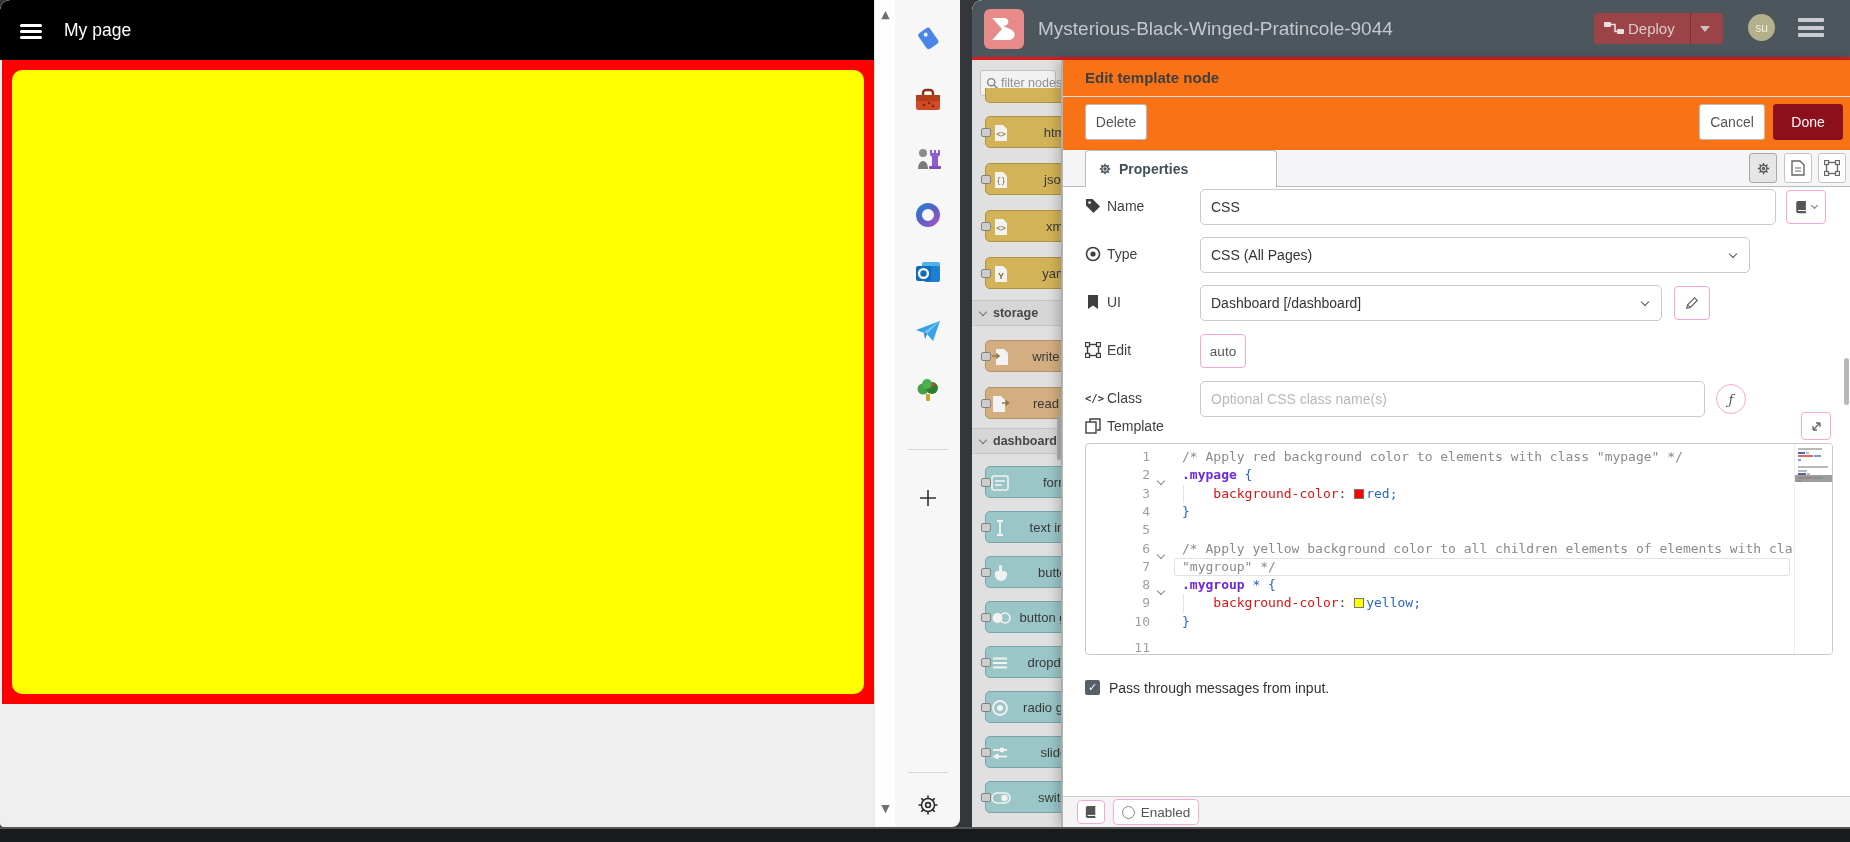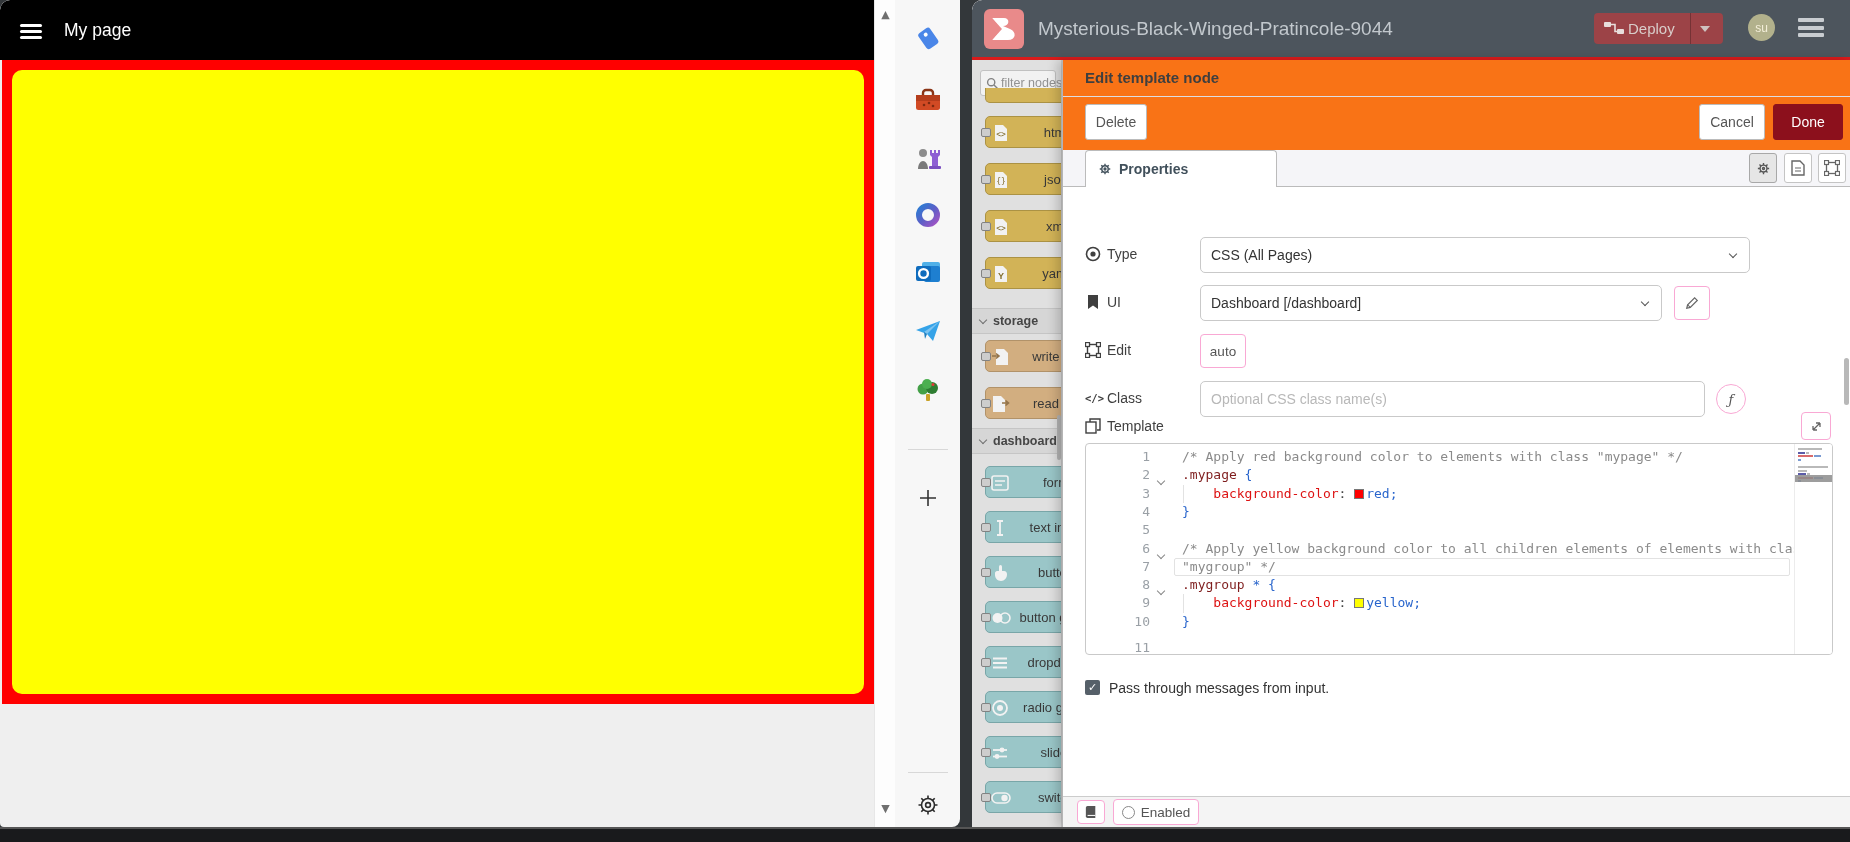--- a/index.html
+++ b/index.html
@@ -77,21 +77,21 @@
   .finput.ph { color:#b8b8b8; }
   .fselect .chev { position:absolute; right:13px; top:13px; border-color:#555; }
   .sq-btn { position:absolute; top:1px; height:34px; background:#fff; border:1px solid #f9a8d4; border-radius:4px; display:flex; align-items:center; justify-content:center; gap:4px; color:#555; }
 
   
   #code-editor { left:22px; top:256px; width:748px; height:212px; border:1px solid #c9c9c9; border-radius:4px; background:#fff; overflow:hidden; font-family:"DejaVu Sans Mono","Liberation Mono",monospace; font-size:13px; }
   .cline { position:absolute; left:0; width:748px; height:18.3px; }
   .lnum { position:absolute; left:0; top:1px; width:64px; text-align:right; color:#9aa0a6; }
   .fold { position:absolute; left:72px; top:6px; }
   .ctext { position:absolute; left:96px; top:1px; white-space:pre;text-align:right; }
-  .tok-c { color:#8a8a8a; } .tok-s { color:#7f1d1d; } .tok-b { color:#2965cc; } .tok-p { color:#dd1212; } .tok-n { color:#444; }
+  .tok-c { color:#8a8a8a; } .tok-s { color:#6d28d9;font-weight:bold; } .tok-b { color:#2965cc; } .tok-p { color:#dd1212; } .tok-n { color:#444; }
   .swatch { display:inline-block; width:10px; height:10px; border:1px solid #777; margin:0 2px -1px 0; }
   .guide { position:absolute; left:97px; top:0; width:1px; height:18.3px; background:#e2e2e2; }
   .hl7 { position:absolute; left:88px; top:0; width:616px; height:18px; border:1px solid #e2e2e2; border-radius:2px; }
   #minimap { position:absolute; left:708px; top:0; width:38px; height:210px; border-left:1px solid #ececec; background:#fff; }
   .mrow { position:absolute; left:3px; height:2px; display:flex; gap:1px; }
   .mseg { height:2px; }
   #mm-thumb { position:absolute; left:0; top:31px; width:38px; height:7px; background:#8c8c8c; opacity:.85; }
 
   #chk-row { left:22px; top:492px; width:500px; height:20px; }
   #chk-box { position:absolute; left:0; top:1px; width:15px; height:15px; background:#566069; border-radius:2px; color:#fff; font-size:11px; text-align:center; line-height:15px; }
@@ -285,21 +285,21 @@
         <div class="pal-node" style="top: 197px; background: rgb(222, 189, 92); border-color: rgb(181, 154, 72);">
           <div class="lbl">yaml</div>
           <div class="nicon">
             <svg width="19" height="18" viewBox="0 0 19 18">
               <path d="M4 1h8l4 4v12H4z" fill="#fff"></path>
               <text x="10" y="13.5" font-size="9" font-weight="bold" font-family="Liberation Sans,sans-serif" fill="#8a7430" text-anchor="middle">Y</text>
             </svg>
           </div>
           <div class="port"></div>
         </div>
-        <div class="pal-cat" style="top: 248px;">
+        <div class="pal-cat" style="top: 240px;">
           <span class="chev"></span>
           <span class="ct">storage</span>
         </div>
         <div class="pal-node" style="top: 280px; background: rgb(222, 184, 135); border-color: rgb(187, 154, 111);">
           <div class="lbl">write file</div>
           <div class="nicon">
             <svg width="19" height="18" viewBox="0 0 19 18">
               <path d="M5 1h8l4 4v12H5z" fill="#fff"></path>
               <path d="M1 8h6M5 5.5L8 8l-3 2.5" stroke="#9c7b4f" stroke-width="1.6" fill="none"></path>
             </svg>
@@ -441,20 +441,35 @@
             <rect x="0.5" y="0.5" width="4" height="4" fill="#fff" stroke="#666" stroke-width="1.2"></rect>
             <rect x="11.5" y="0.5" width="4" height="4" fill="#fff" stroke="#666" stroke-width="1.2"></rect>
             <rect x="0.5" y="11.5" width="4" height="4" fill="#fff" stroke="#666" stroke-width="1.2"></rect>
             <rect x="11.5" y="11.5" width="4" height="4" fill="#fff" stroke="#666" stroke-width="1.2"></rect>
           </svg>
       </div>
     </div>
 
     <div id="tray-body" class="abs">
 
+      <div class="frow" style="top:2px">
+        <svg class="ficon" viewBox="0 0 16 16">
+            <path d="M1 1h6.5L15 8.5 8.5 15 1 7.5z" fill="#3f3f3f"></path>
+            <circle cx="4.6" cy="4.6" r="1.4" fill="#fff"></circle>
+          </svg>
+        <div class="flabel">Name</div>
+        <div class="finput" style="width:576px">CSS</div>
+        <div class="sq-btn" style="left:723px;width:40px">
+          <svg width="13" height="14" viewBox="0 0 14 16">
+              <path d="M3 1h9v14H3a2 2 0 0 1-2-2V3a2 2 0 0 1 2-2z" fill="#555"></path>
+              <path d="M3 12h9" stroke="#fff" stroke-width="1.2"></path>
+            </svg>
+          <span class="chev" style="border-color:#777;width:5px;height:5px;margin-top:-3px"></span>
+        </div>
+      </div>
 
       <div class="frow" style="top:50px">
         <svg class="ficon" viewBox="0 0 16 16">
             <circle cx="8" cy="8" r="6.5" fill="none" stroke="#3f3f3f" stroke-width="1.6"></circle>
             <circle cx="8" cy="8" r="2.6" fill="#3f3f3f"></circle>
           </svg>
         <div class="flabel">Type</div>
         <div class="finput fselect" style="width:550px">
           <span>CSS (All Pages)</span>
           <span class="chev"></span>

